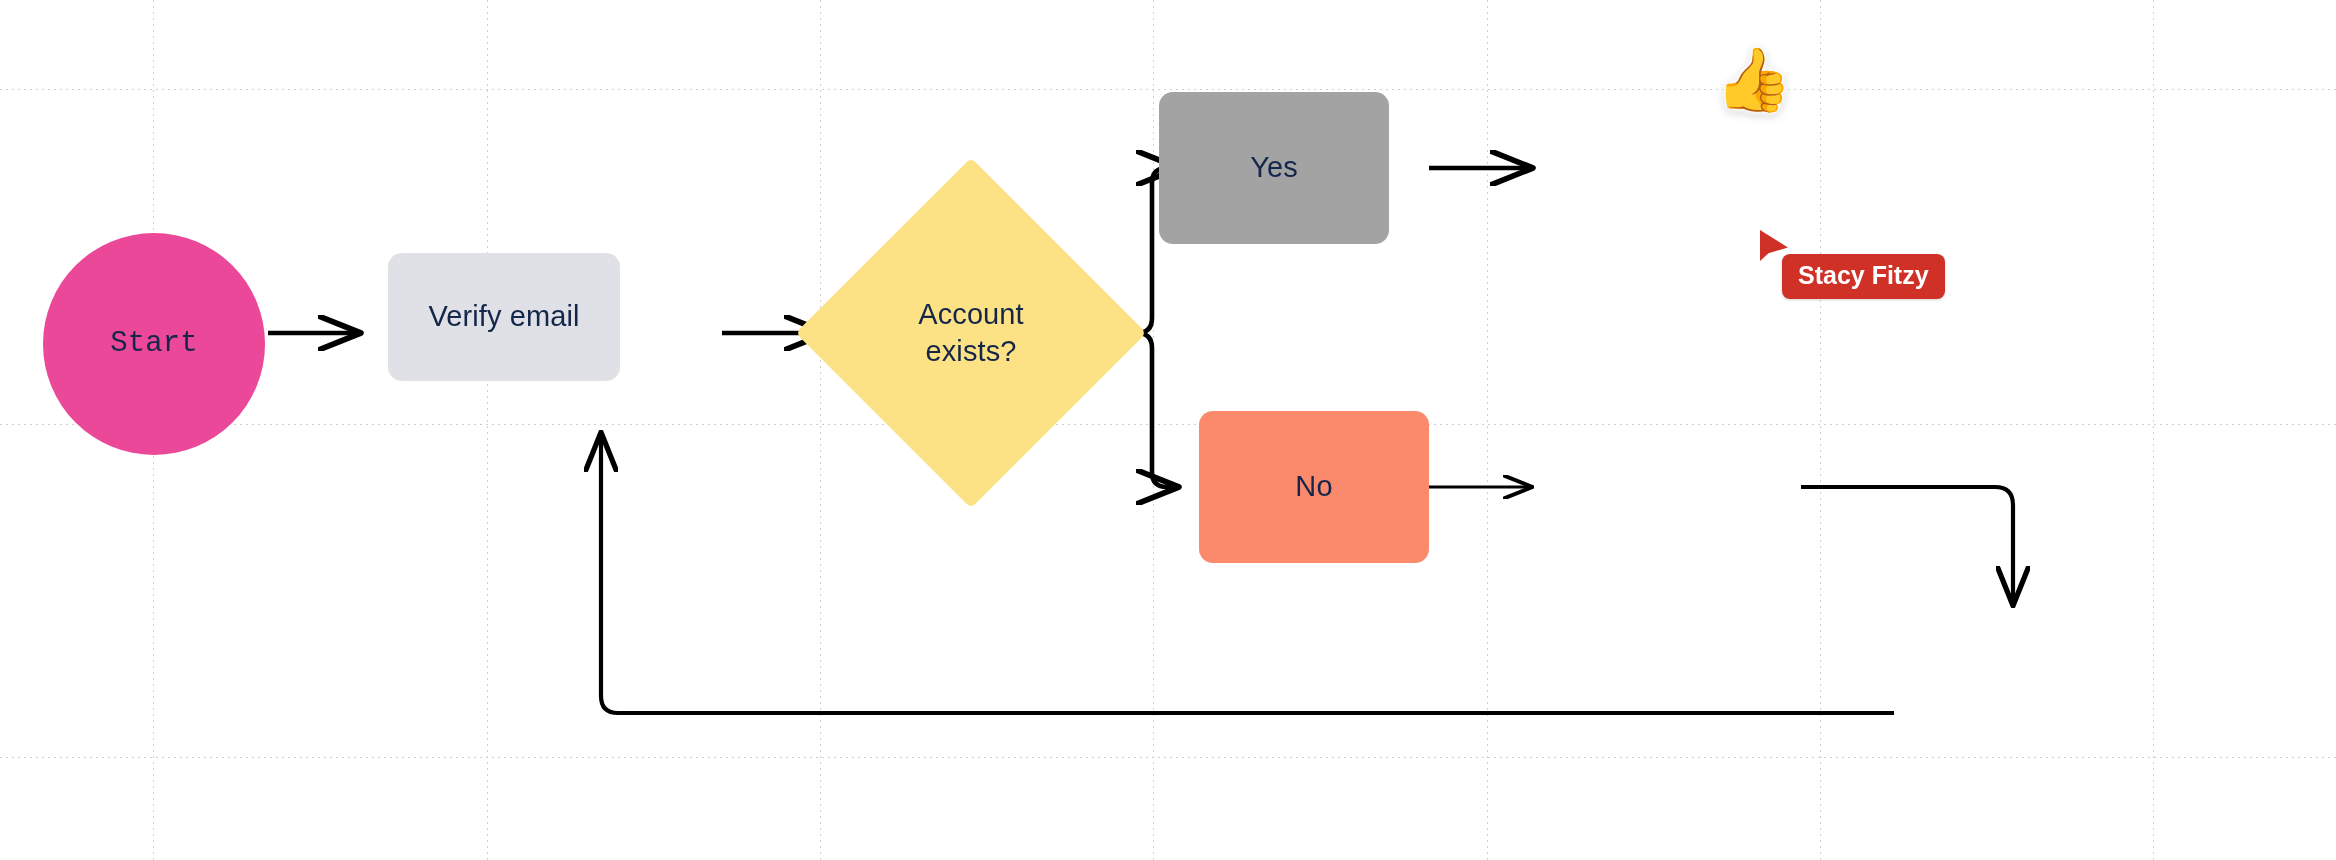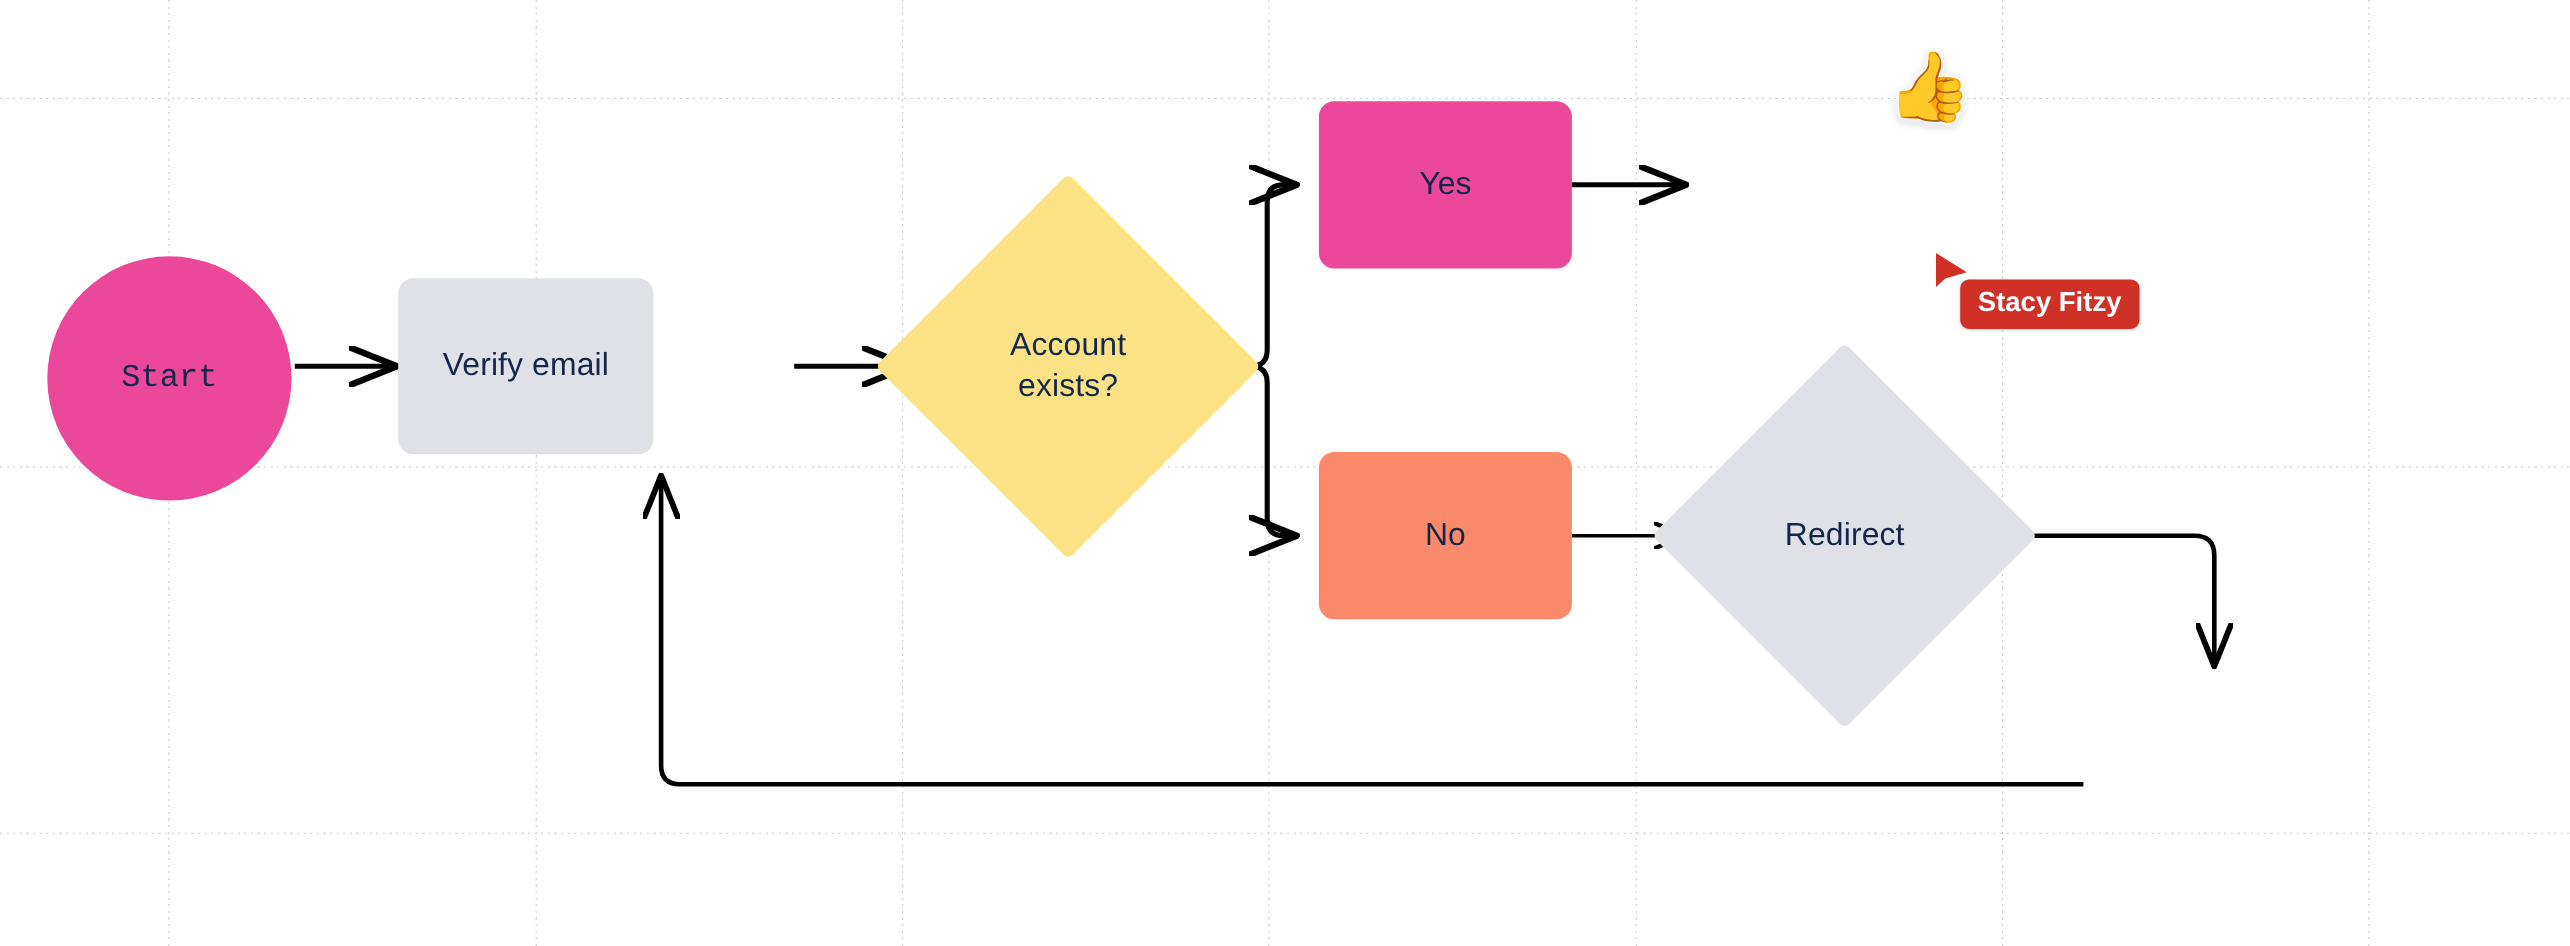--- a/index.html
+++ b/index.html
@@ -145,43 +145,39 @@
       <path d="M 1801 487 L 1995 487 Q 2013 487 2013 505 L 2013 605" marker-end="url(#arrowhead)" stroke-width="4.2"></path>
 
       <path d="M 1894 713 L 618 713 Q 601 713 601 696 L 601 433" marker-end="url(#arrowhead)" stroke-width="4.2"></path>
     </g>
   </svg>
 
   <div class="node circle" style="left:43px; top:233px; width:222px; height:222px; background:#ec4899;font-family:Liberation Mono, monospace;">
     <span class="node-label">Start</span>
   </div>
 
-  <div class="node rect" style="left:362px; top:253px; width:232px; height:160px; background:#dfe1e6;">
+  <div class="node rect" style="left:388px; top:253px; width:232px; height:128px; background:#dfe1e6;">
     <span class="node-label">Verify email</span>
   </div>
 
   <div class="node diamond-wrap" style="left:847px; top:209px; width:248px; height:248px;">
     <div class="diamond-shape" style="background:#fde285;"></div>
     <span class="diamond-label">Account
 exists?</span>
   </div>
 
-  <div class="node rect" style="left:1199px; top:92px; width:230px; height:152px; background:#ec4899;">
+  <div class="node rect" style="left:1159px; top:92px; width:230px; height:152px; background:#a3a3a3;">
     <span class="node-label">Yes</span>
   </div>
 
   <div class="node rect" style="left:1199px; top:411px; width:230px; height:152px; background:#fb8a6c;">
     <span class="node-label">No</span>
   </div>
 
 
-  <div class="node diamond-wrap" style="left:1553px; top:363px; width:248px; height:248px;">
-    <div class="diamond-shape" style="background:#dfe1e6;"></div>
-    <span class="diamond-label">Redirect</span>
-  </div>
 
 
   <div id="reaction" style="left:1712px; top:38px;">👍</div>
 
   <div id="cursor" style="left:1758px; top:228px;">
     <svg width="34" height="38" viewBox="0 0 34 38" xmlns="http://www.w3.org/2000/svg">
       <path d="M2,2 L2,33 L10.5,25.2 L30,19.5 Z" fill="#cf3127"></path>
     </svg>
     <div id="cursor-label">Stacy Fitzy</div>
   </div>

